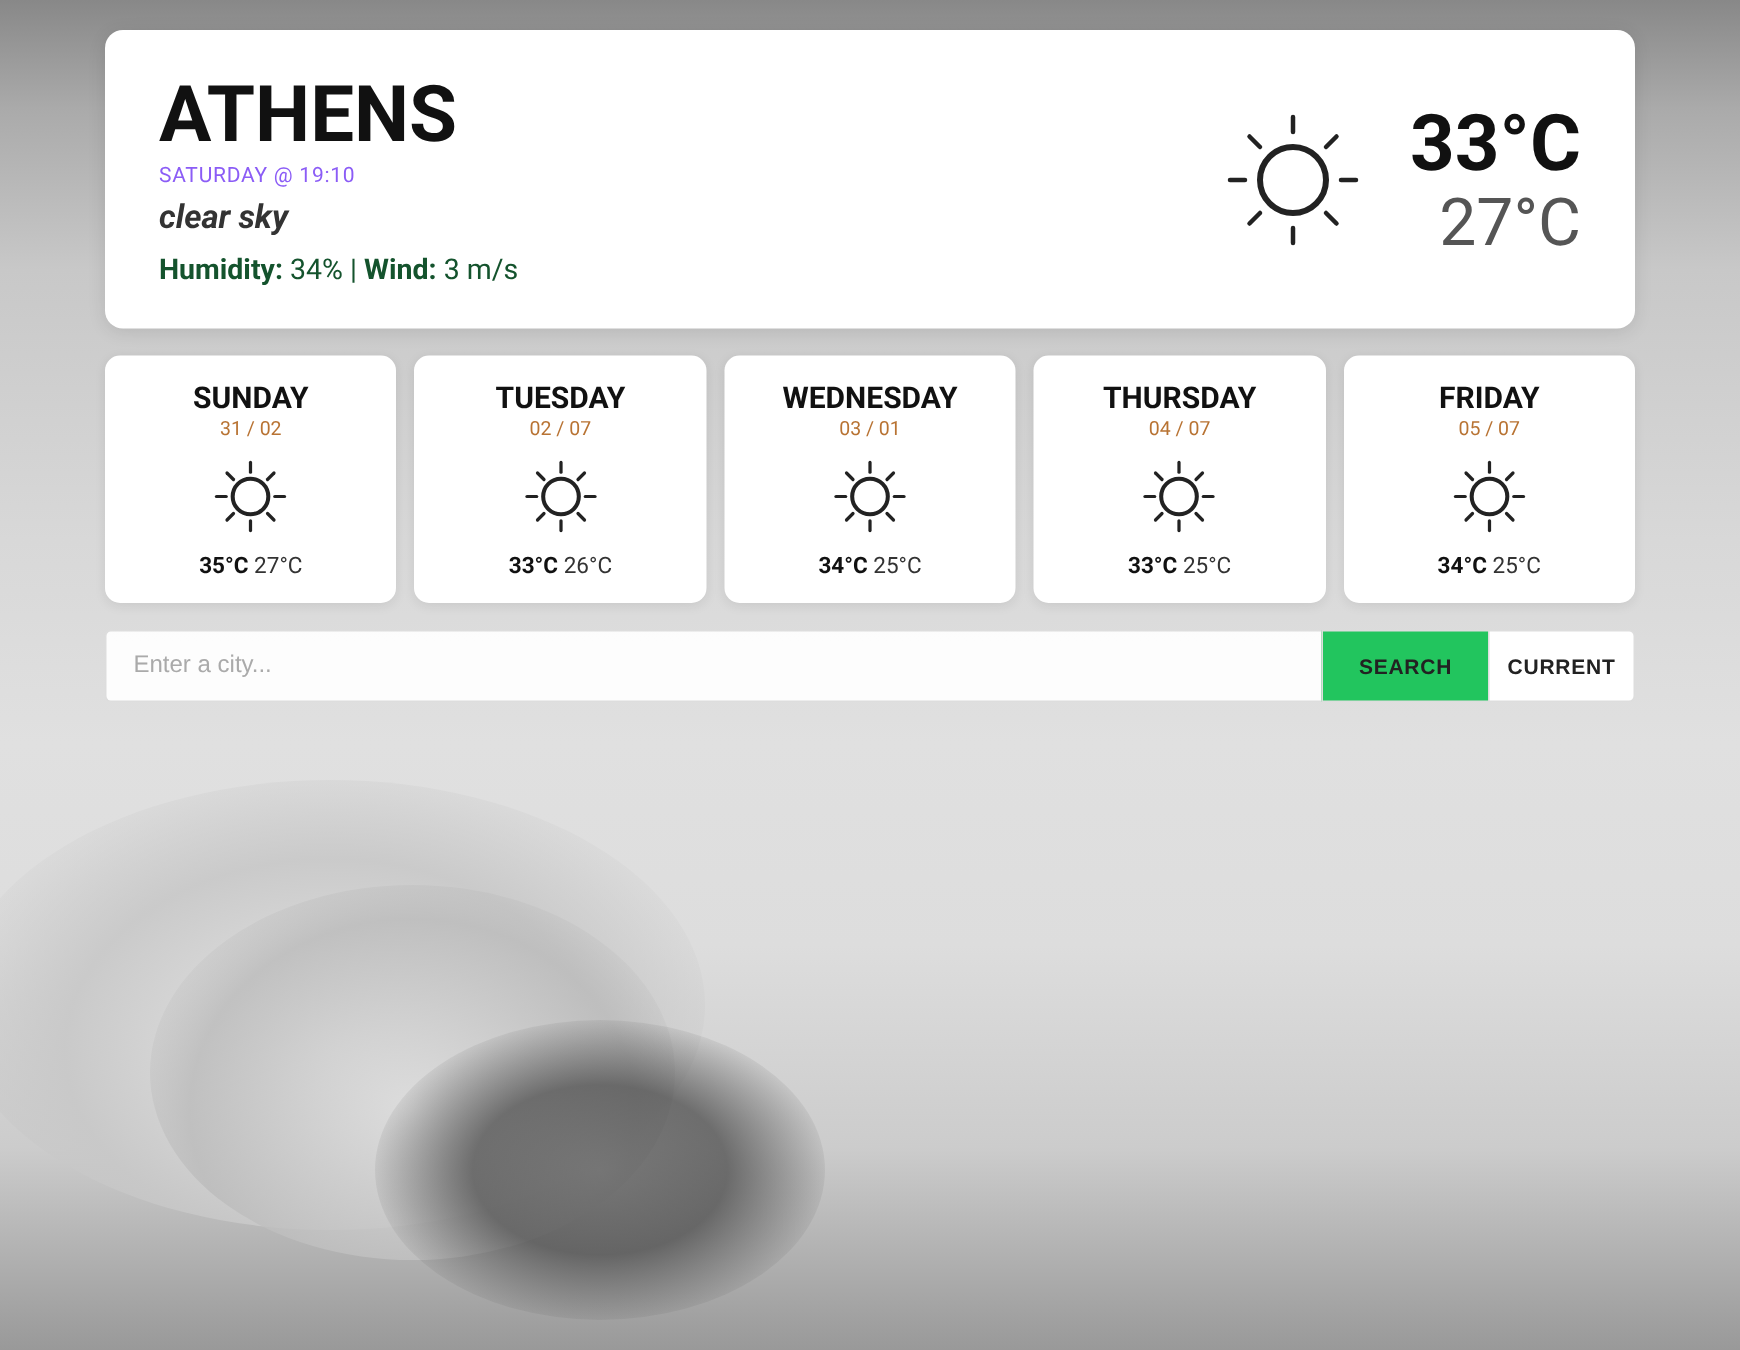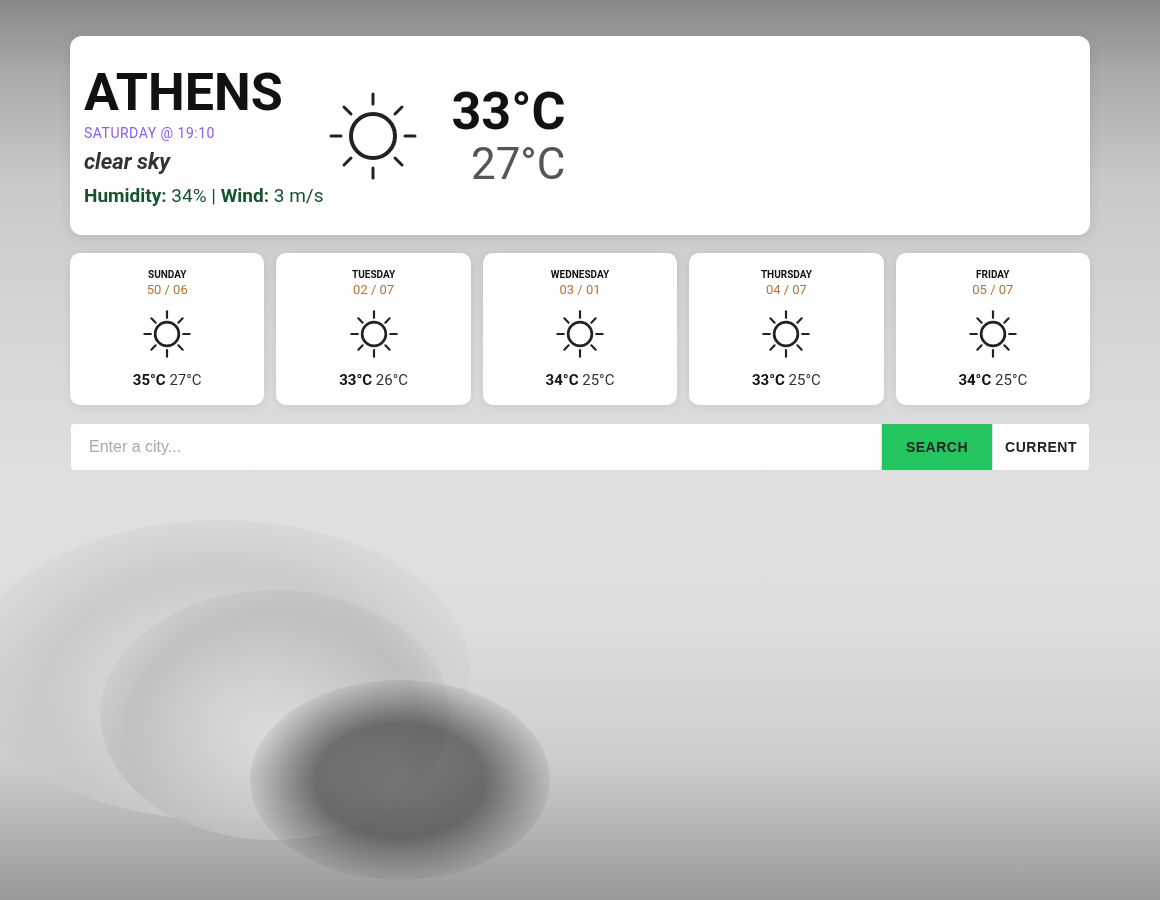--- a/index.html
+++ b/index.html
@@ -60,27 +60,26 @@
       z-index: 10;
       padding: 20px 40px;
       max-width: 1100px;
       margin: 0 auto;
     }
 
     
     .current-weather-card {
       background: white;
       border-radius: 12px;
-      padding: 28px 14px;
+      padding: 28px 36px;
       margin-bottom: 18px;
       display: flex;
       align-items: center;
-      justify-content: flex-start;
+      justify-content: space-between;
       box-shadow: 0 2px 12px rgba(0,0,0,0.1);
-      margin-top: 16px;
     }
 
     .current-left {}
 
     .city-name {
       font-size: 52px;
       font-weight: 700;
       color: #111;
       line-height: 1.1;
       margin-bottom: 4px;
@@ -153,21 +152,21 @@
       background: white;
       border-radius: 10px;
       padding: 16px 10px;
       display: flex;
       flex-direction: column;
       align-items: center;
       box-shadow: 0 2px 8px rgba(0,0,0,0.08);
     }
 
     .forecast-day {
-      font-size: 10px;
+      font-size: 20px;
       font-weight: 700;
       color: #111;
       text-transform: uppercase;
       margin-bottom: 2px;
     }
 
     .forecast-date {
       font-size: 13px;
       color: #b87333;
       margin-bottom: 10px;
@@ -306,21 +305,21 @@
       <div class="current-temps">
         <div class="temp-high-large">33°C</div>
         <div class="temp-low-large">27°C</div>
       </div>
     </div>
   </div>
 
   <div class="forecast-row" id="forecast-container">
   <div class="forecast-card">
       <div class="forecast-day">SUNDAY</div>
-      <div class="forecast-date">50 / 06</div>
+      <div class="forecast-date">31 / 02</div>
       <svg class="sun-icon-small sun-svg" viewBox="0 0 100 100" xmlns="http://www.w3.org/2000/svg">
         <circle class="sun-body" cx="50" cy="50" r="22" stroke-width="5"></circle>
         <line x1="50" y1="8" x2="50" y2="20" stroke-width="4" stroke-linecap="round" stroke="#222"></line>
         <line x1="50" y1="80" x2="50" y2="92" stroke-width="4" stroke-linecap="round" stroke="#222"></line>
         <line x1="8" y1="50" x2="20" y2="50" stroke-width="4" stroke-linecap="round" stroke="#222"></line>
         <line x1="80" y1="50" x2="92" y2="50" stroke-width="4" stroke-linecap="round" stroke="#222"></line>
         <line x1="21" y1="21" x2="29" y2="29" stroke-width="4" stroke-linecap="round" stroke="#222"></line>
         <line x1="71" y1="71" x2="79" y2="79" stroke-width="4" stroke-linecap="round" stroke="#222"></line>
         <line x1="79" y1="21" x2="71" y2="29" stroke-width="4" stroke-linecap="round" stroke="#222"></line>
         <line x1="29" y1="71" x2="21" y2="79" stroke-width="4" stroke-linecap="round" stroke="#222"></line>

